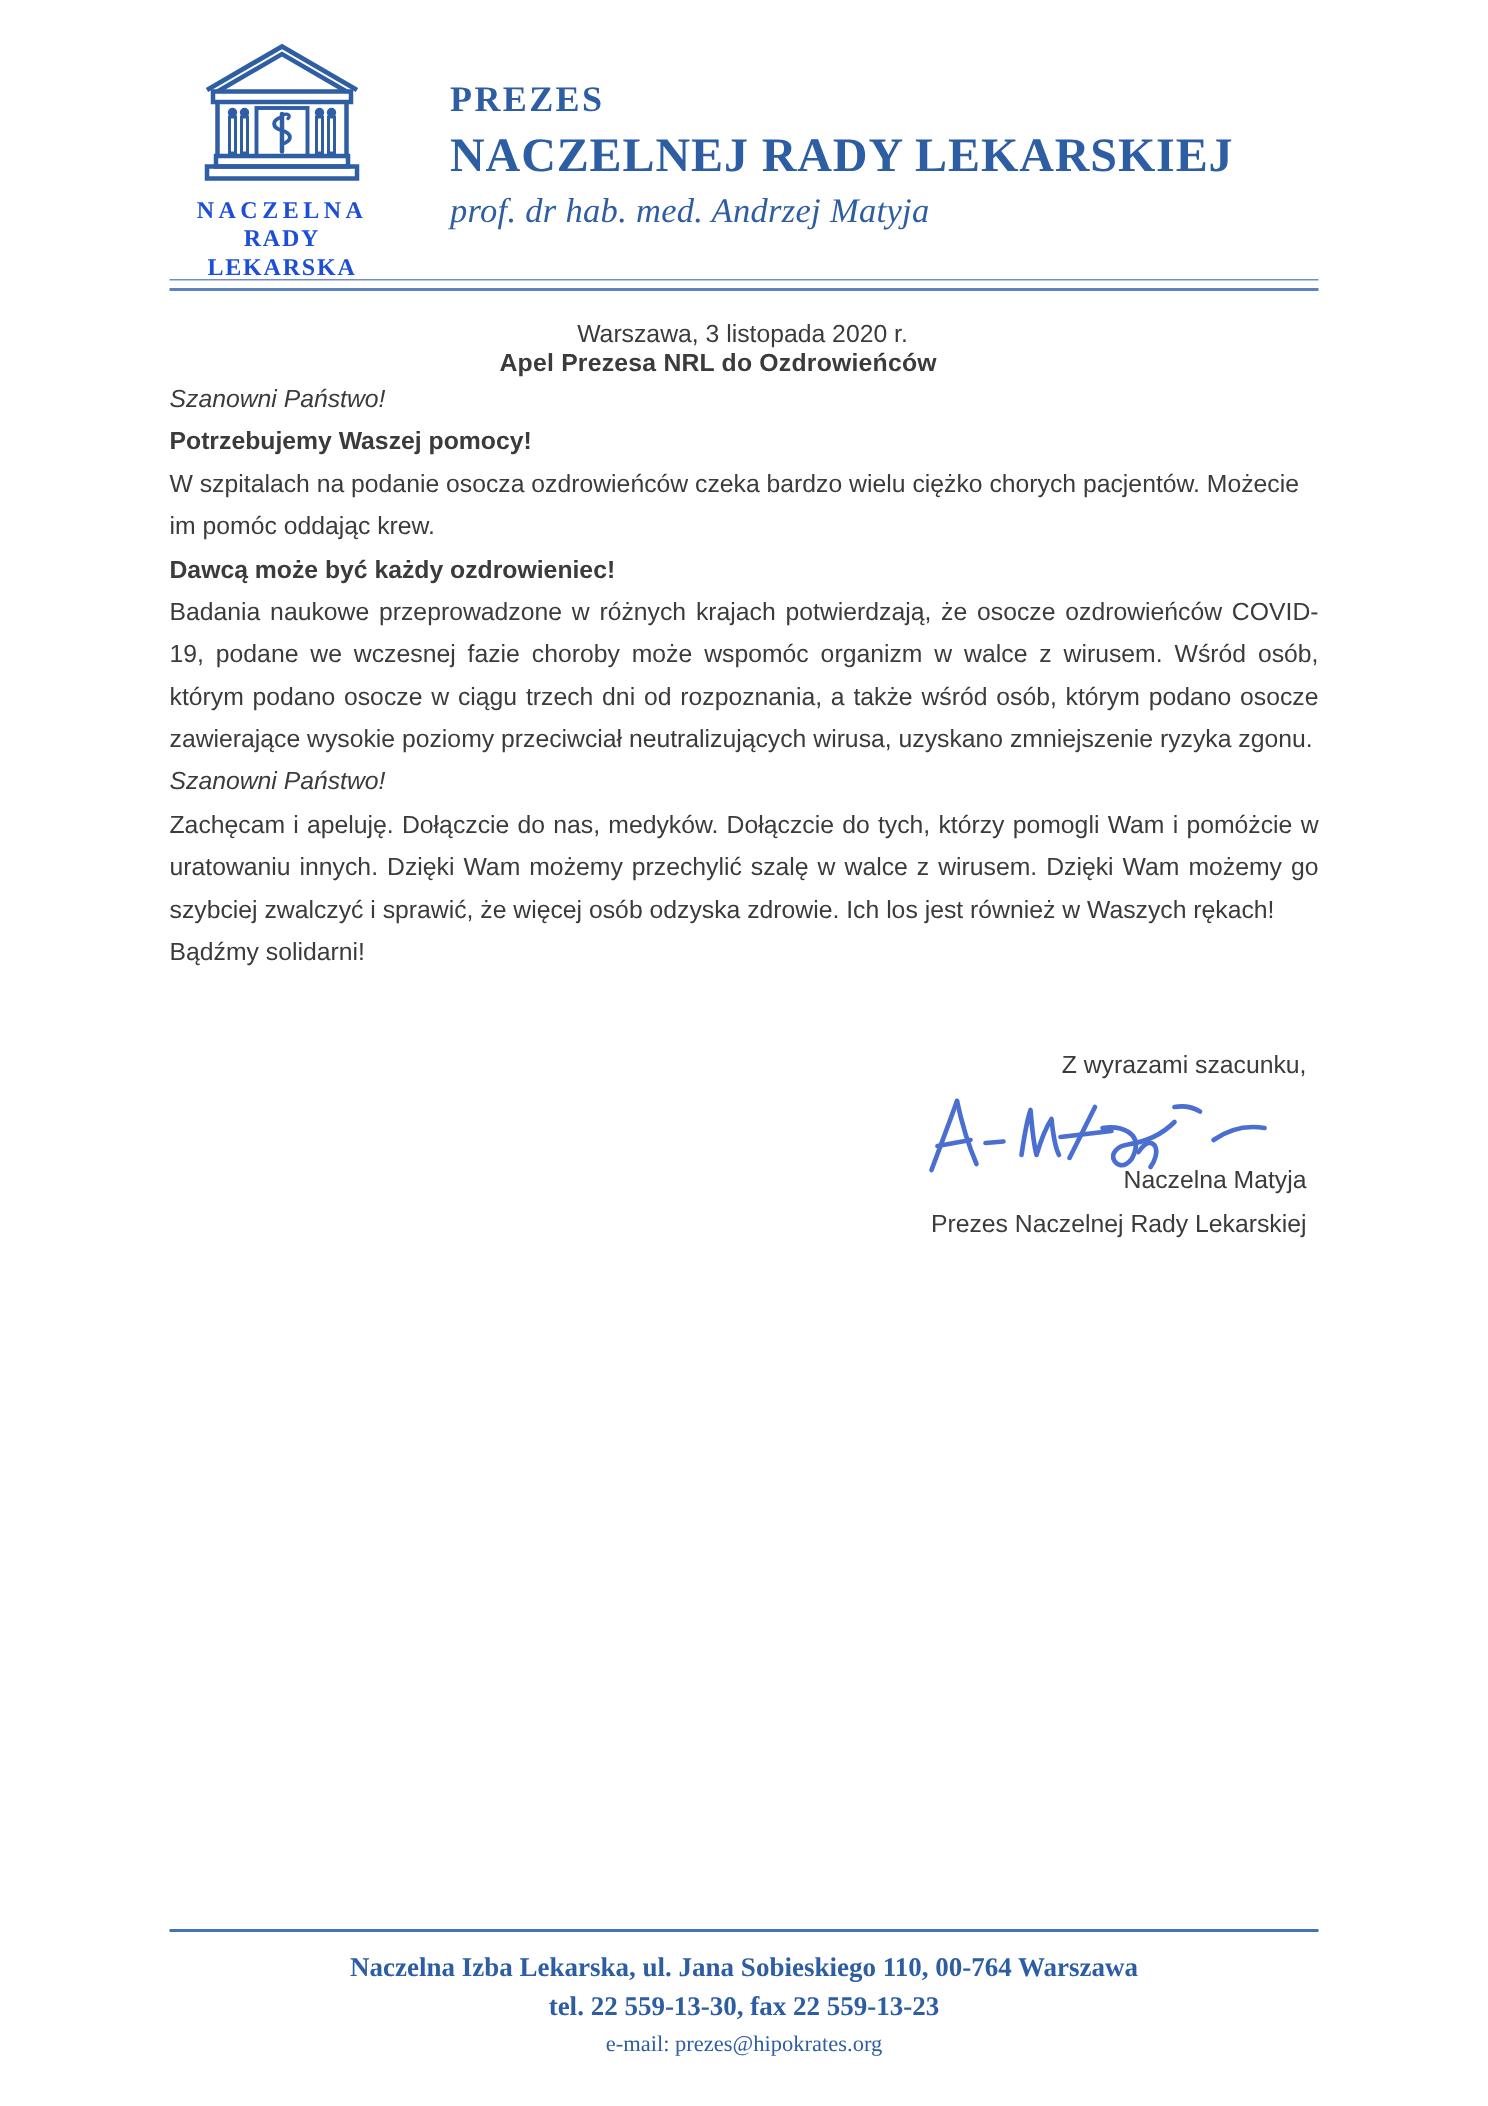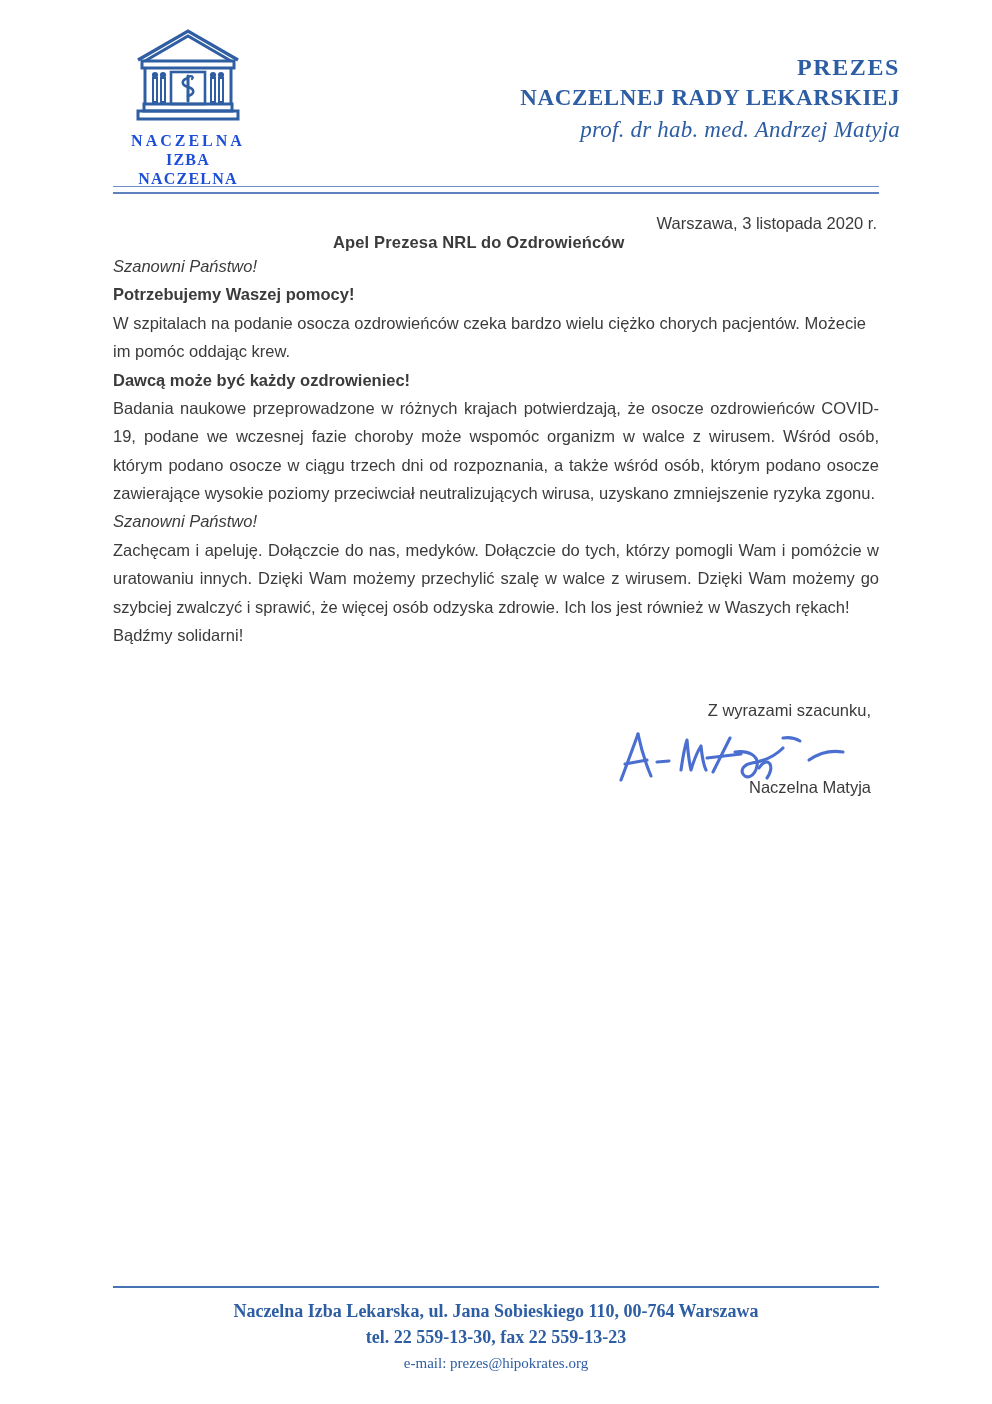--- a/index.html
+++ b/index.html
@@ -45,32 +45,32 @@
     margin-top: 2px;
   }
   .logo-text .l1 { font-size: 16px; display: block; letter-spacing: 3px; }
   .logo-text .l2 { font-size: 16px; display: block; letter-spacing: 1.2px; }
 
   .header-titles {
     position: absolute;
     left: 300px;
     top: 52px;
     width: 600px;
-    text-align: right;
+    text-align: left;
     color: #2d5da2;
     font-family: "Liberation Serif", serif;
   }
   .title-line1 {
     font-size: 24px;
     font-weight: bold;
     letter-spacing: 1.6px;
     line-height: 1.28;
   }
   .title-line2 {
-    font-size: 23px;
+    font-size: 32px;
     font-weight: bold;
     letter-spacing: 0.6px;
     line-height: 1.3;
   }
   .title-line3 {
     font-size: 23px;
     font-weight: normal;
     font-style: italic;
     line-height: 1.45;
     letter-spacing: 0.2px;
@@ -94,21 +94,21 @@
 
   
   .content {
     position: absolute;
     left: 113px;
     top: 206px;
     width: 766px;
     color: #3b3b3b;
   }
   .date-line {
-    text-align: right;
+    text-align: center;
     font-size: 16.5px;
     padding-right: 2px;
     padding-top: 8px;
   }
   .letter-title {
     font-size: 16.5px;
     font-weight: bold;
     padding-left: 220px;
     letter-spacing: 0.15px;
   }
@@ -229,21 +229,21 @@
         </g>
 
         <g fill="none" stroke="#2f5ea3" stroke-width="3" stroke-linecap="round">
           <line x1="60" y1="50" x2="60" y2="75"></line>
           <path d="M60 52 C53 54 53 59 60 61 C67 63 67 68 60 70" stroke-width="2.6"></path>
           <path d="M60 51 C64 49 66 51 64 53" stroke-width="2.2"></path>
         </g>
       </svg>
       <div class="logo-text">
         <span class="l1">NACZELNA</span>
-        <span class="l2">IZBA NACZELNA</span>
+        <span class="l2">RADY LEKARSKA</span>
       </div>
     </div>
 
     <div class="header-titles">
       <div class="title-line1">PREZES</div>
       <div class="title-line2">NACZELNEJ RADY LEKARSKIEJ</div>
       <div class="title-line3">prof. dr hab. med. Andrzej Matyja</div>
     </div>
   </div>
 
@@ -297,20 +297,21 @@
             <path d="M152 46 C156 40 160 38 163 42 C165 46 163 52 160 56"></path>
 
             <path d="M176 16 C182 15 188 16 193 19"></path>
 
             <path d="M202 38 C212 31 224 28 236 30"></path>
           </g>
         </svg>
       </div>
 
       <div class="sign-name">Naczelna Matyja</div>
+      <div class="sign-role">Prezes Naczelnej Rady Lekarskiej</div>
     </div>
   </div>
 
   <div class="footer">
     <div class="footer-rule"></div>
     <div class="footer-l1">Naczelna Izba Lekarska, ul. Jana Sobieskiego 110, 00-764 Warszawa</div>
     <div class="footer-l2">tel. 22 559-13-30, fax 22 559-13-23</div>
     <div class="footer-l3">e-mail:  prezes@hipokrates.org</div>
   </div>
 

